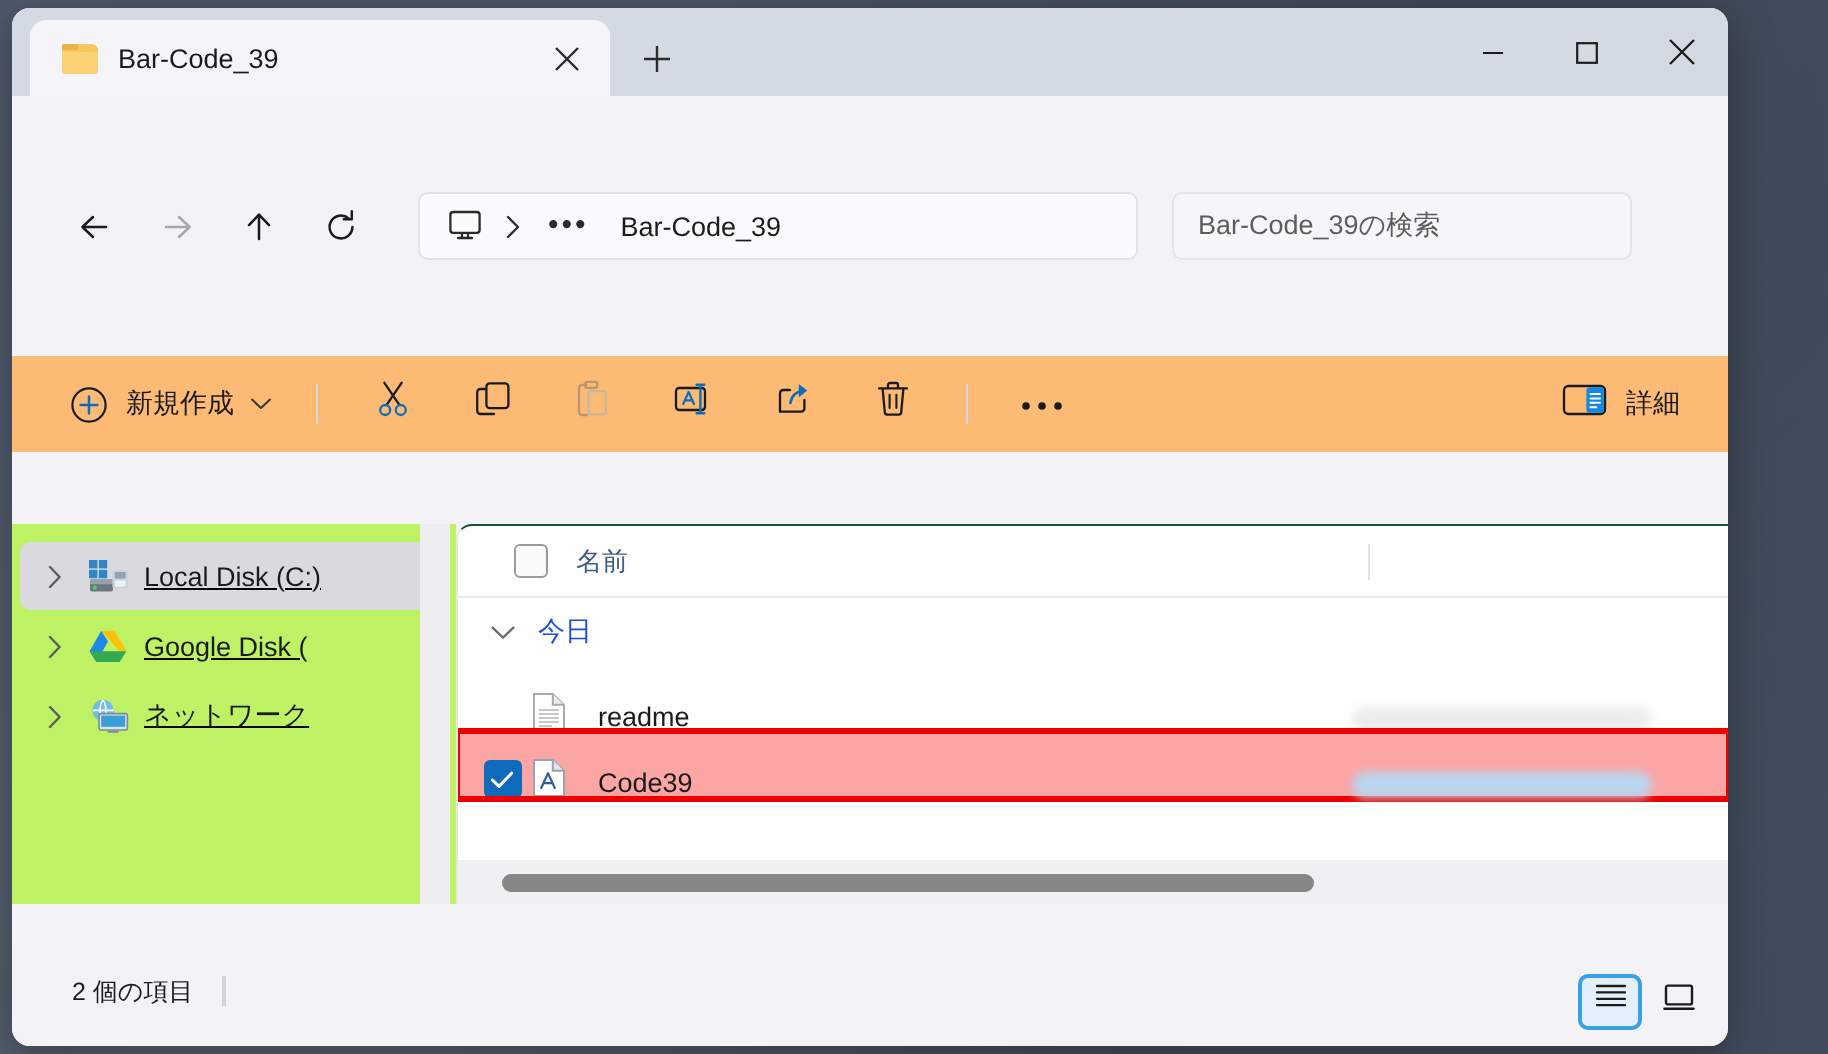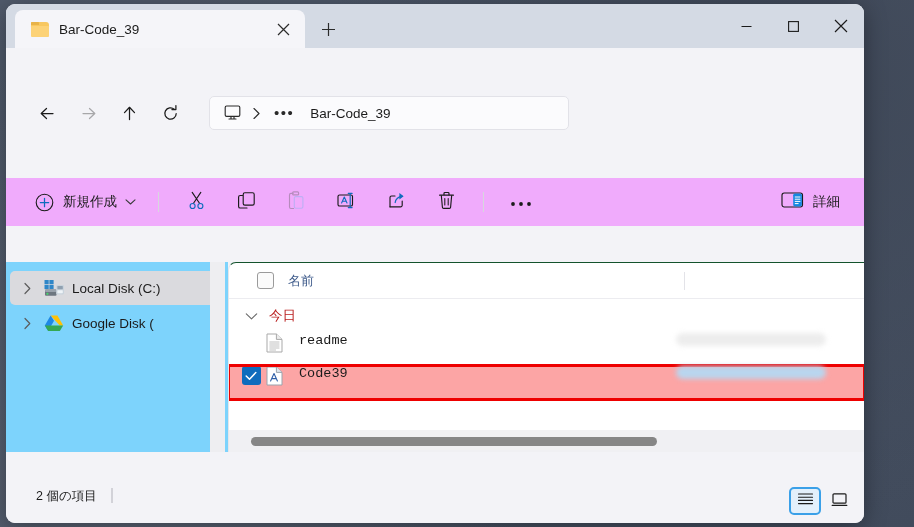--- a/index.html
+++ b/index.html
@@ -128,21 +128,21 @@
     display: flex; align-items: center;
     padding: 0 12px;
     flex: 0 0 auto;
     overflow: hidden;
   }
   .searchbox .ph { font-size: 13.5px; color: #5d5d5d; white-space: nowrap; }
 
   
   .cmdbar {
     height: 48px;
-    background: #f0abfc;
+    background: #fdba74;
     display: flex; align-items: center;
     padding: 0 14px 0 24px;
     flex: 0 0 auto;
   }
   .cmd-new {
     height: 32px; display: flex; align-items: center; gap: 8px;
     padding: 0 10px 0 4px; border-radius: 5px;
   }
   .cmd-new-label { font-size: 13.5px; color: #1b1b1b; }
   .cmd-sep { width: 1px; height: 20px; background: #d7d7dd; margin: 0 12px; flex:0 0 auto; }
@@ -158,23 +158,24 @@
     padding: 0 10px; border-radius: 5px;
   }
   .cmd-details-label { font-size: 13.5px; color:#1b1b1b; }
 
   
   .workarea { flex: 1 1 auto; display: flex; min-height: 0; background: #f3f3f7; }
 
   .sidebar {
     width: 222px; flex: 0 0 auto;
     position: relative;
-    background: #7dd3fc;
+    background: #bef264;
     padding-top: 8px;
     overflow: hidden;
+    text-decoration: underline;
   }
   .side-item {
     height: 34px; margin: 1px 8px 1px 4px;
     display: flex; align-items: center;
     border-radius: 5px;
     padding-left: 4px;
     gap: 2px;
     white-space: nowrap;
   }
   .side-item.selected { background: #dadade; }
@@ -220,26 +221,25 @@
   .col-date { padding-left: 18px; position: relative; flex:1 1 auto;}
   .sort-chevron {
     position: absolute; left: 60px; top: -11px;
   }
 
   .group-header {
     height: 34px; display: flex; align-items: center;
     padding-left: 12px; gap: 8px;
   }
   .group-chev { width: 20px; display:flex; align-items:center; justify-content:center; }
-  .group-label { font-size: 13.5px; color: #b91c1c; }
+  .group-label { font-size: 13.5px; color: #1d4ed8; }
 
   .file-row {
-    height: 33px; display: flex; align-items: flex-start;
+    height: 33px; display: flex; align-items: flex-end;
     position: relative;
-    font-family: Liberation Mono, monospace;
   }
   .file-row.selected { background: #fca5a5; }
   .file-row.annotated {
     outline: 3px solid #ee0000;
     outline-offset: -1px;
     z-index: 3;
   }
   .row-check-col { width: 32px; display:flex; align-items:center; justify-content:center; flex:0 0 auto; padding-left:12px;}
   .row-checkbox-on {
     width: 19px; height: 19px; background: #0f6cbd; border-radius: 3px;
@@ -360,20 +360,23 @@
       </span>
       <span class="crumb-sep">
         <svg width="9" height="13" viewBox="0 0 9 13">
             <path d="M2 1.5 L7 6.5 L2 11.5" stroke="#2b2b2b" stroke-width="1.15" fill="none" stroke-linecap="round" stroke-linejoin="round"></path>
           </svg>
       </span>
       <span class="crumb-dots">•••</span>
       <span class="crumb-text">Bar-Code_39</span>
     </div>
 
+    <div class="searchbox">
+      <span class="ph">Bar-Code_39の検索</span>
+    </div>
   </div>
 
   <div class="cmdbar">
     <div class="cmd-new">
       <span style="display:flex;align-items:center;">
         <svg width="21" height="21" viewBox="0 0 21 21">
           <circle cx="10.5" cy="10.5" r="8.3" stroke="#1b1b1b" stroke-width="1.1" fill="none"></circle>
           <path d="M10.5 6.3 V14.7 M6.3 10.5 H14.7" stroke="#0f6cbd" stroke-width="1.25" fill="none" stroke-linecap="round"></path>
         </svg>
       </span>
@@ -510,20 +513,37 @@
         <span class="side-icon">
           <svg width="20" height="18" viewBox="0 0 20 18">
             <path d="M6.6 1.4 L13.4 1.4 L19.2 11.6 L15.8 11.6 Z" fill="#ffc107"></path>
             <path d="M6.6 1.4 L0.8 11.6 L4.2 17 L10 6.8 Z" fill="#1e88e5"></path>
             <path d="M0.8 11.6 L19.2 11.6 L15.8 17 L4.2 17 Z" fill="#34a853"></path>
           </svg>
         </span>
         <span class="side-label">Google Disk (</span>
       </div>
 
+      <div class="side-item">
+        <span class="side-chev">
+          <svg width="9" height="13" viewBox="0 0 9 13">
+              <path d="M2 1.5 L6.8 6.5 L2 11.5" stroke="#5c5c5c" stroke-width="1.2" fill="none" stroke-linecap="round" stroke-linejoin="round"></path>
+            </svg>
+        </span>
+        <span class="side-icon">
+          <svg width="21" height="18" viewBox="0 0 21 18">
+            <circle cx="7.5" cy="6.2" r="5.3" fill="#6fbde8"></circle>
+            <path d="M2.4 6.2 H12.6 M7.5 1 C5.6 3 5.6 9.4 7.5 11.4 C9.4 9.4 9.4 3 7.5 1" stroke="#ffffff" stroke-width=".8" fill="none"></path>
+            <rect x="5.5" y="7.8" width="14.2" height="8.2" rx="1" fill="#d9e3ec" stroke="#7e8c99" stroke-width=".8"></rect>
+            <rect x="6.6" y="8.8" width="12" height="5.6" fill="#3b9fd8"></rect>
+            <path d="M9.6 16.4 H15.6 L15.1 17.4 H10.1 Z" fill="#7e8c99"></path>
+          </svg>
+        </span>
+        <span class="side-label">ネットワーク</span>
+      </div>
 
       <div class="side-scroll-track">
         <div class="side-scrollbar" style="top:205px; right:3px;"></div>
       </div>
     </div>
 
     <div class="content">
 
       <div class="col-header">
         <div class="col-name">

